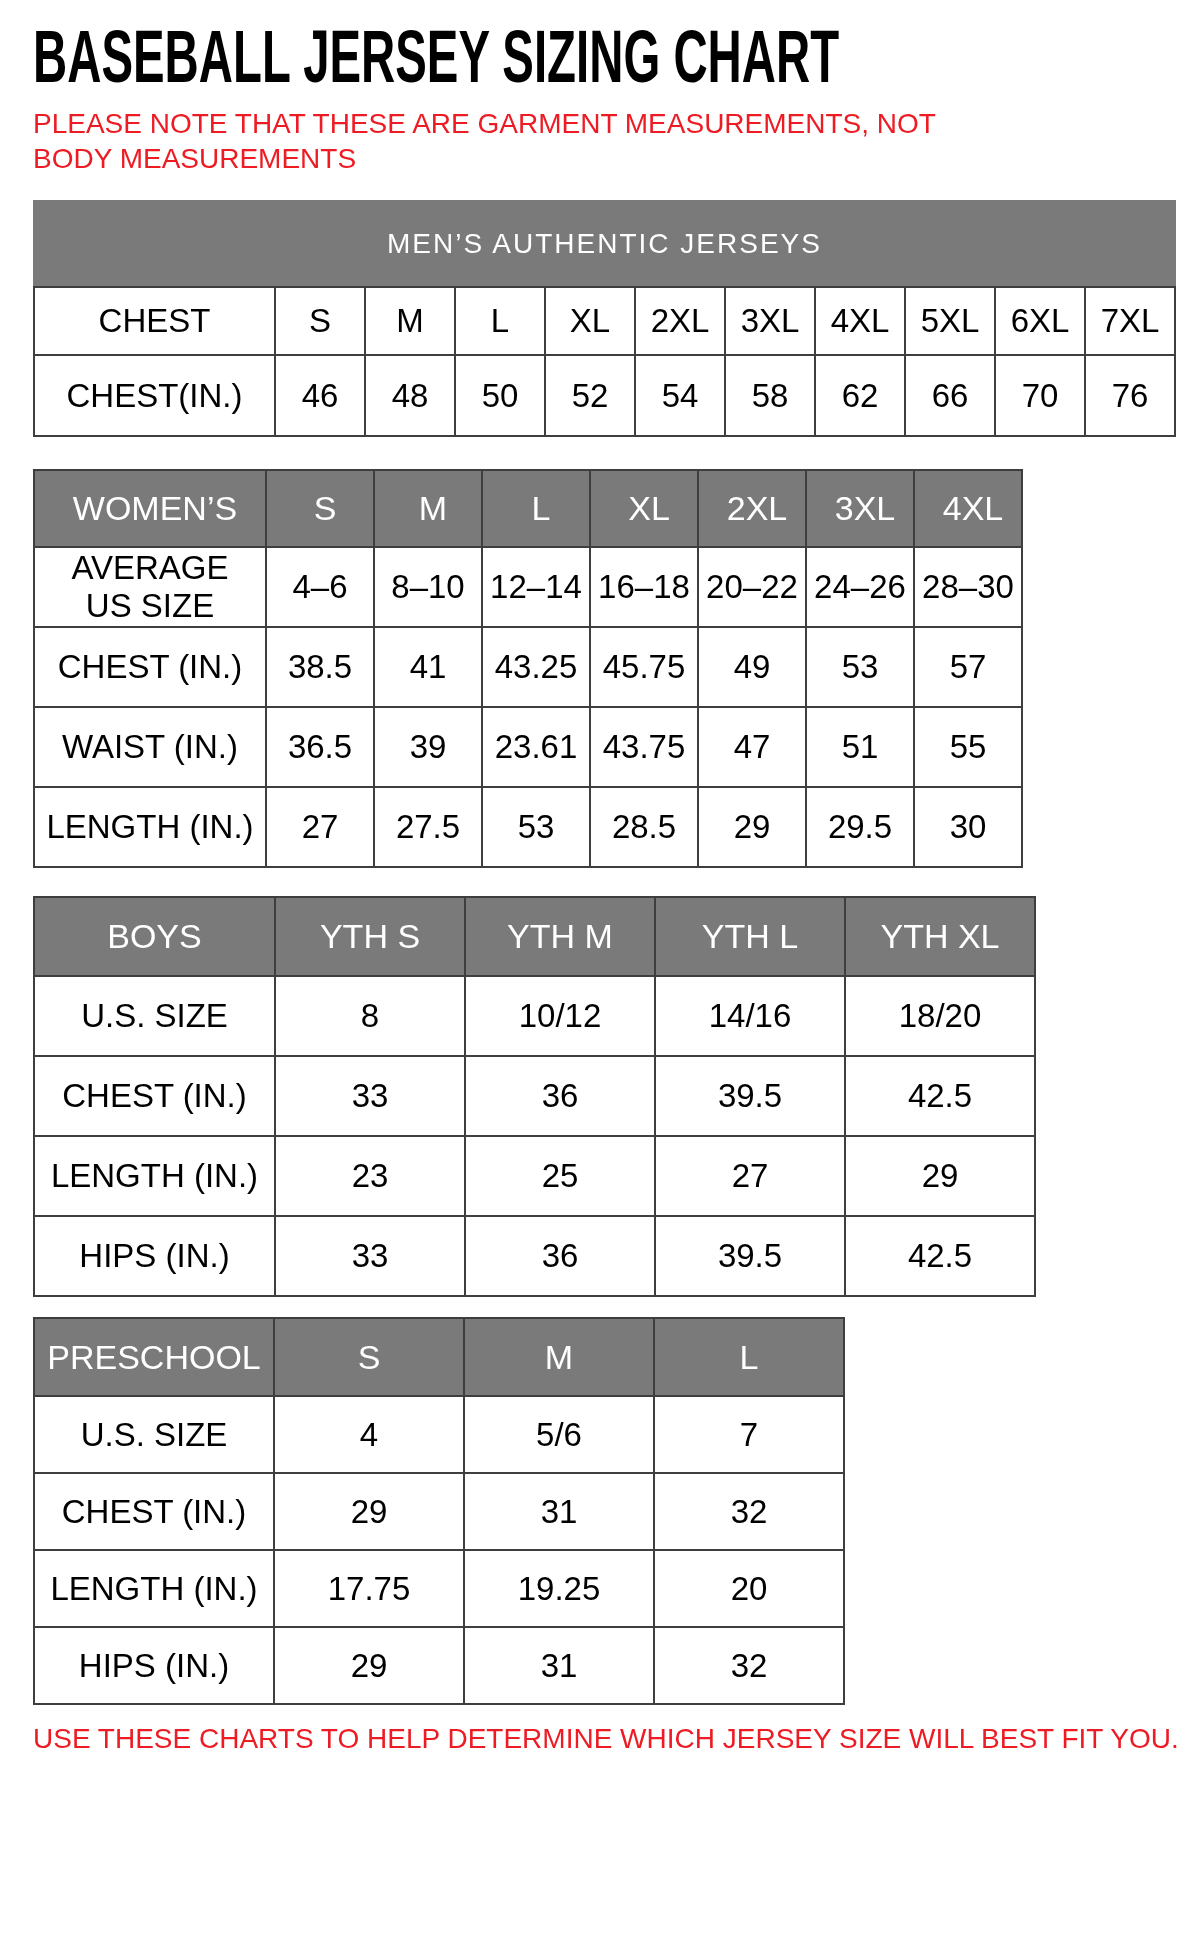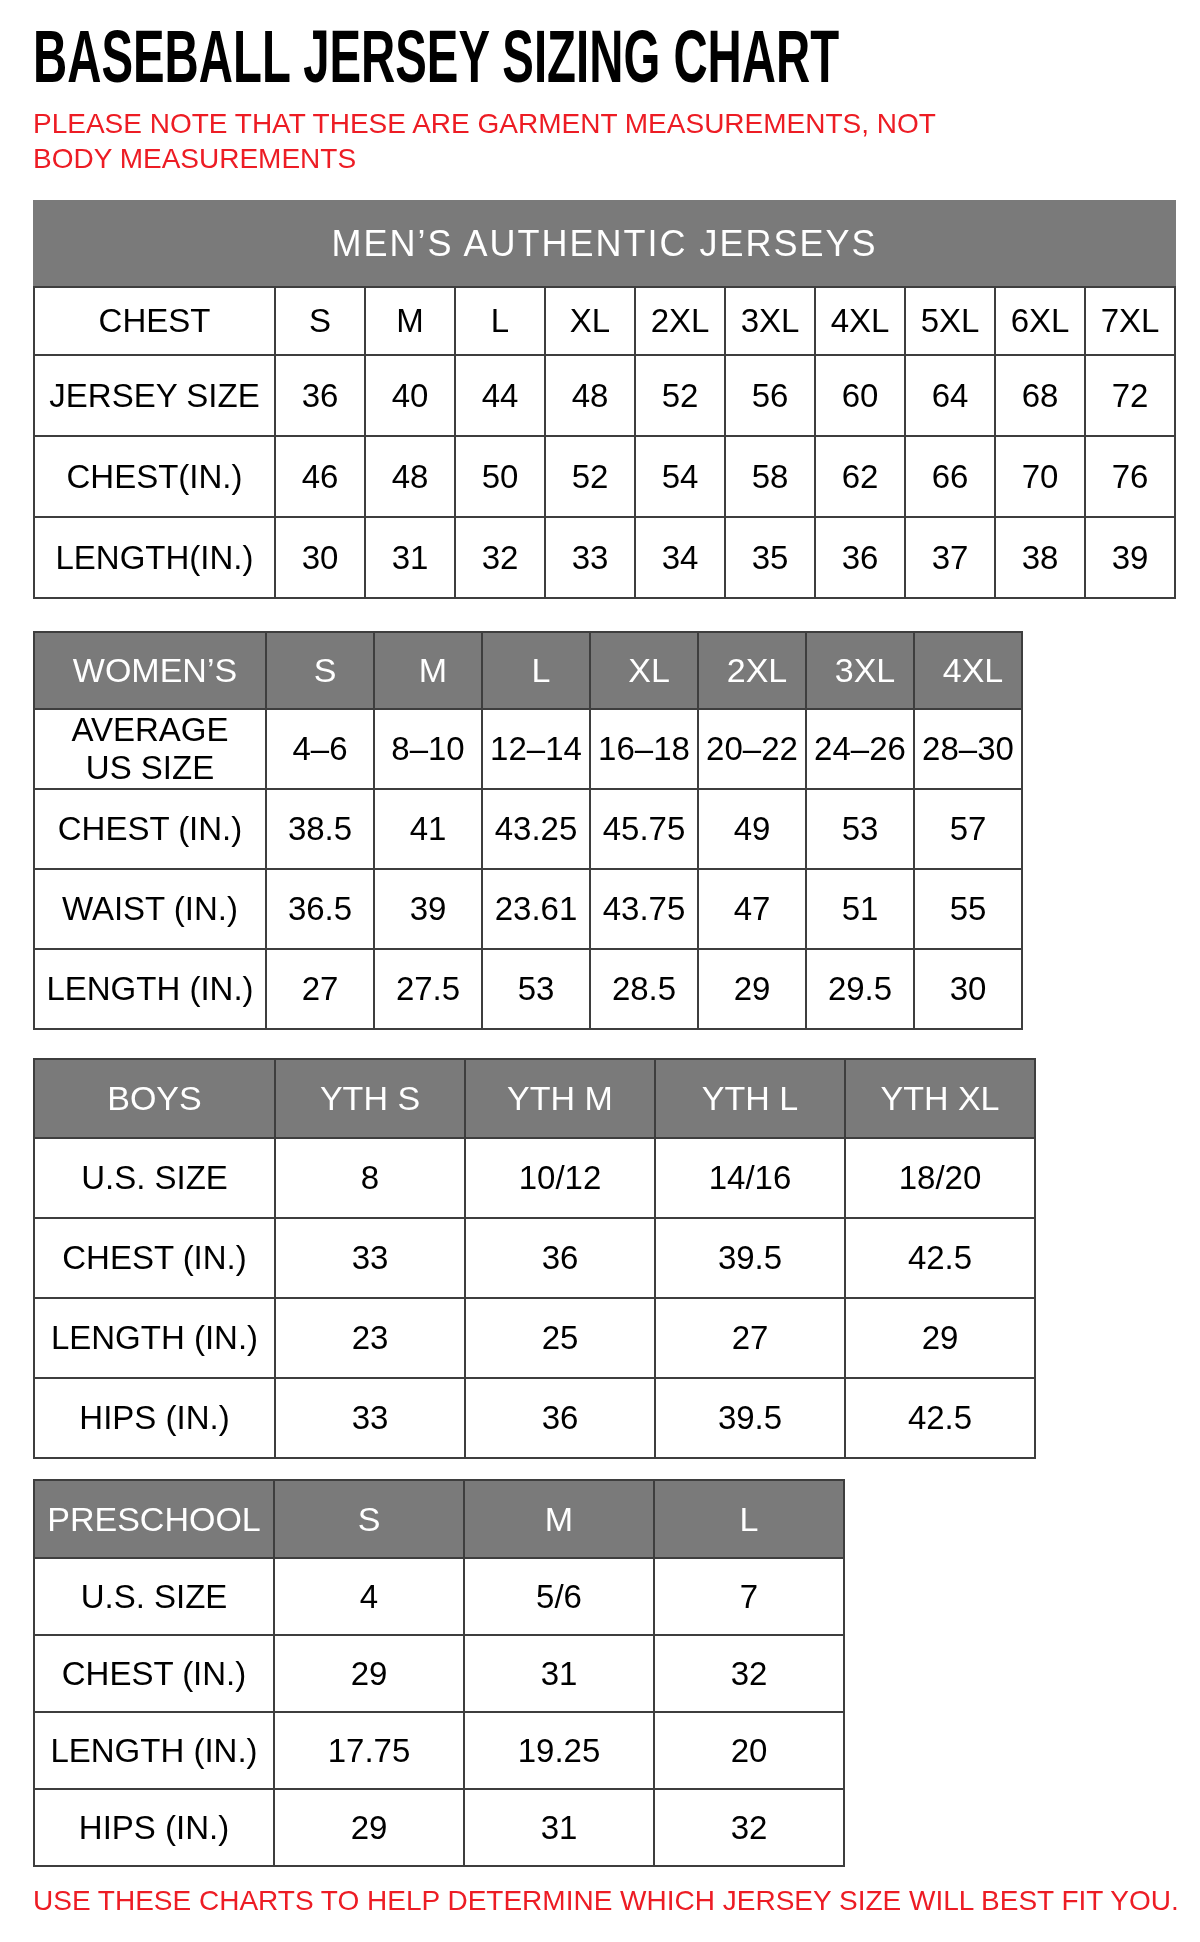--- a/index.html
+++ b/index.html
@@ -22,21 +22,21 @@
     max-width:950px;margin-top:12px;font-weight:normal;
   }
   table{border-collapse:collapse;table-layout:fixed;}
   th,td{
     border:2px solid var(--border-gray,#3e3e3e);
     text-align:center;vertical-align:middle;padding:0;
     font-weight:normal;font-size:33px;color:#000;background:#fff;
     overflow:hidden;
   }
   .banner{
-    background:var(--header-gray,#7a7a7a);color:#fff;font-size:36px;height:84px;
+    background:var(--header-gray,#7a7a7a);color:#fff;font-size:28px;height:84px;
     border-color:var(--header-gray,#7a7a7a);
     border-bottom-color:var(--border-gray,#3e3e3e);letter-spacing:2px;
   }
   .hlbl,.hval{
     background:var(--header-gray,#7a7a7a);color:#fff;font-size:34px;
   }
   .lbl{white-space:pre-line;line-height:1.15;}
   .mens{margin-top:24px;}
   .womens{margin-top:32px;}
   .boys{margin-top:28px;}
@@ -89,58 +89,32 @@
           <td class="val">L</td>
           <td class="val">XL</td>
           <td class="val">2XL</td>
           <td class="val">3XL</td>
           <td class="val">4XL</td>
           <td class="val">5XL</td>
           <td class="val">6XL</td>
           <td class="val">7XL</td>
         </tr>
         <tr>
-          <th class="lbl">JERSEY SIZE</th>
-          <td class="val">36</td>
-          <td class="val">40</td>
-          <td class="val">44</td>
-          <td class="val">48</td>
-          <td class="val">52</td>
-          <td class="val">56</td>
-          <td class="val">60</td>
-          <td class="val">64</td>
-          <td class="val">68</td>
-          <td class="val">72</td>
-        </tr>
-        <tr>
           <th class="lbl">CHEST(IN.)</th>
           <td class="val">46</td>
           <td class="val">48</td>
           <td class="val">50</td>
           <td class="val">52</td>
           <td class="val">54</td>
           <td class="val">58</td>
           <td class="val">62</td>
           <td class="val">66</td>
           <td class="val">70</td>
           <td class="val">76</td>
         </tr>
-        <tr>
-          <th class="lbl">LENGTH(IN.)</th>
-          <td class="val">30</td>
-          <td class="val">31</td>
-          <td class="val">32</td>
-          <td class="val">33</td>
-          <td class="val">34</td>
-          <td class="val">35</td>
-          <td class="val">36</td>
-          <td class="val">37</td>
-          <td class="val">38</td>
-          <td class="val">39</td>
-        </tr>
       </tbody>
   </table>
 
   <table class="womens">
     <colgroup>
       <col style="width:232px">
       <col style="width:108px">
         <col style="width:108px">
         <col style="width:108px">
         <col style="width:108px">

